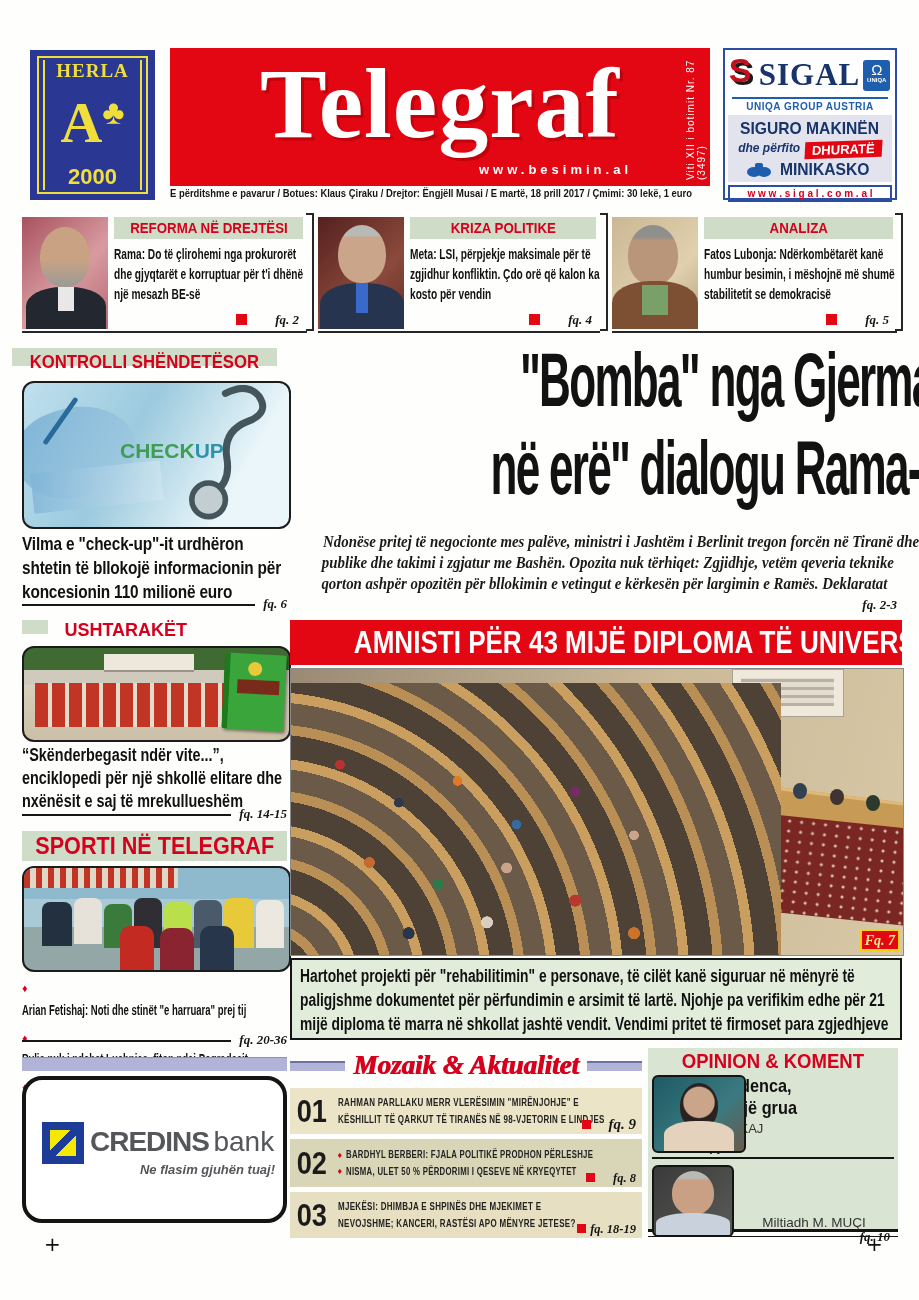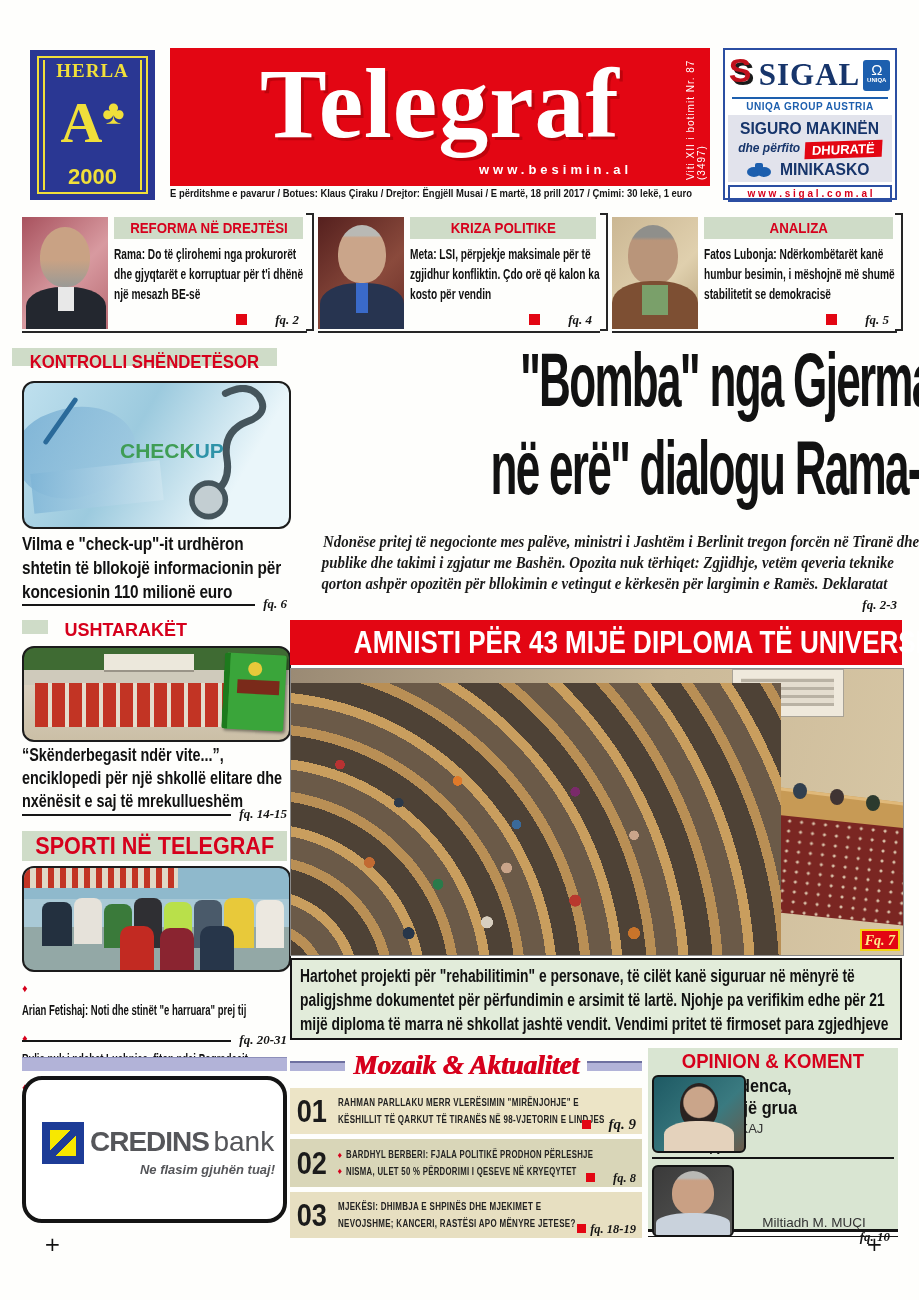--- a/index.html
+++ b/index.html
@@ -201,21 +201,21 @@
     <div class="dot" style="left:136px;top:60px;width:34px;height:42px;background:#8a2430;border-radius:10px 10px 0 0"></div>
     <div class="dot" style="left:176px;top:58px;width:34px;height:44px;background:#27364a;border-radius:10px 10px 0 0"></div>
   </div>
   <div class="abs" style="left:22px;top:975px;width:265px;line-height:1.55">
     <div><span class="red" style="font-size:11px">♦</span> <span class="cl b" style="display:inline-block;width:358px;transform:scaleX(.69);font-size:13.8px;vertical-align:top">Arian Fetishaj: Noti dhe stinët "e harruara" prej tij</span></div>
     <div><span class="red" style="font-size:11px">♦</span> <span class="cl b" style="display:inline-block;width:358px;transform:scaleX(.69);font-size:13.8px;vertical-align:top">Bylis nuk i ndahet Lushnjes, fiton ndaj Pogradecit</span></div>
     <div><span class="red" style="font-size:11px">♦</span> <span class="cl b" style="display:inline-block;width:358px;transform:scaleX(.69);font-size:13.8px;vertical-align:top">Java sportive/Alarmi i "Smajlajt" dhe dhuna në futboll</span></div>
   </div>
   <div class="abs fqrow" style="left:22px;top:1032px;width:265px">
     <div class="ln"></div>
-    <span class="fq" style="font-size:13px">fq. 20-31</span>
+    <span class="fq" style="font-size:13px">fq. 20-36</span>
   </div>
 
   <div class="abs" style="left:22px;top:1057px;width:265px;height:13px;background:#b2b3d8;border-top:1px solid #8d8fba"></div>
 
   <div class="abs" style="left:22px;top:1076px;width:265px;height:147px;border:4px solid #141414;border-radius:20px;background:#fff;box-sizing:border-box">
     <div class="abs" style="left:16px;top:42px;width:42px;height:42px;background:#1d3c97">
       <div class="abs" style="left:8px;top:8px;width:26px;height:26px;background:linear-gradient(135deg,#f7e800 40%,#1d3c97 40% 60%,#f7e800 60%)"></div>
     </div>
     <div class="abs" style="left:64px;top:46px;white-space:nowrap">
       <span class="xb" style="font-size:28px;color:#55565a;letter-spacing:-1px">CREDINS</span>

